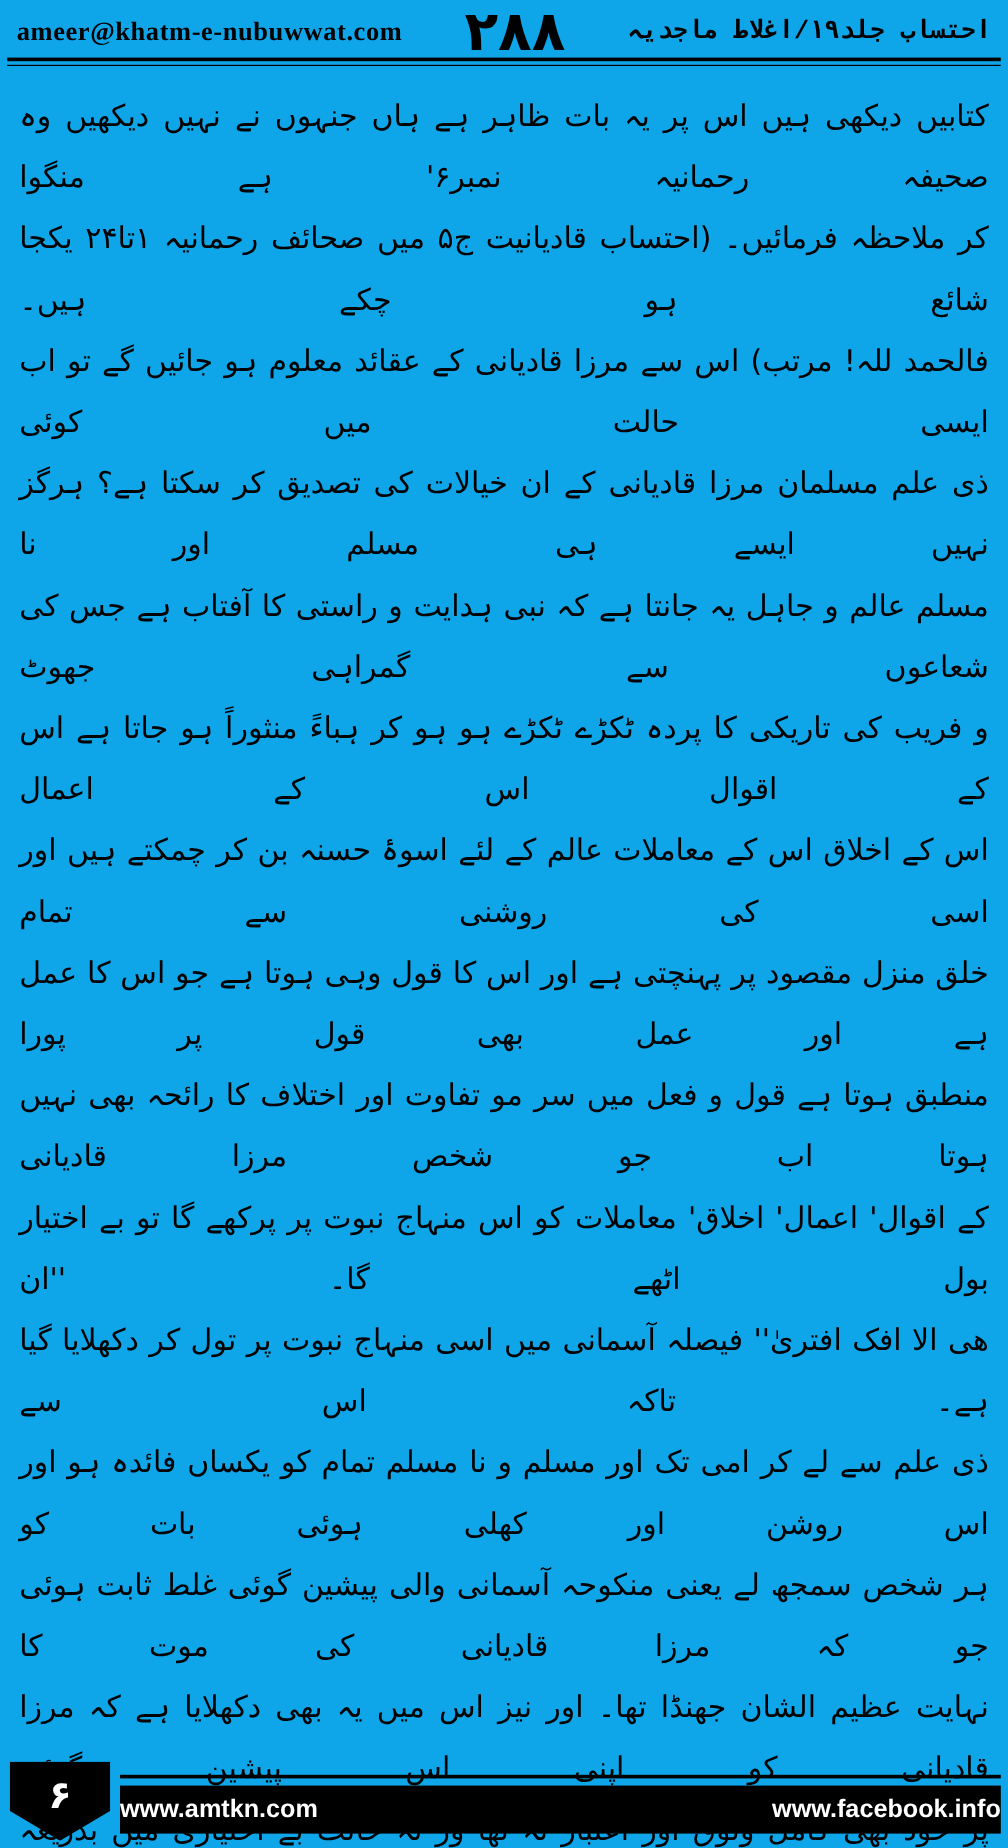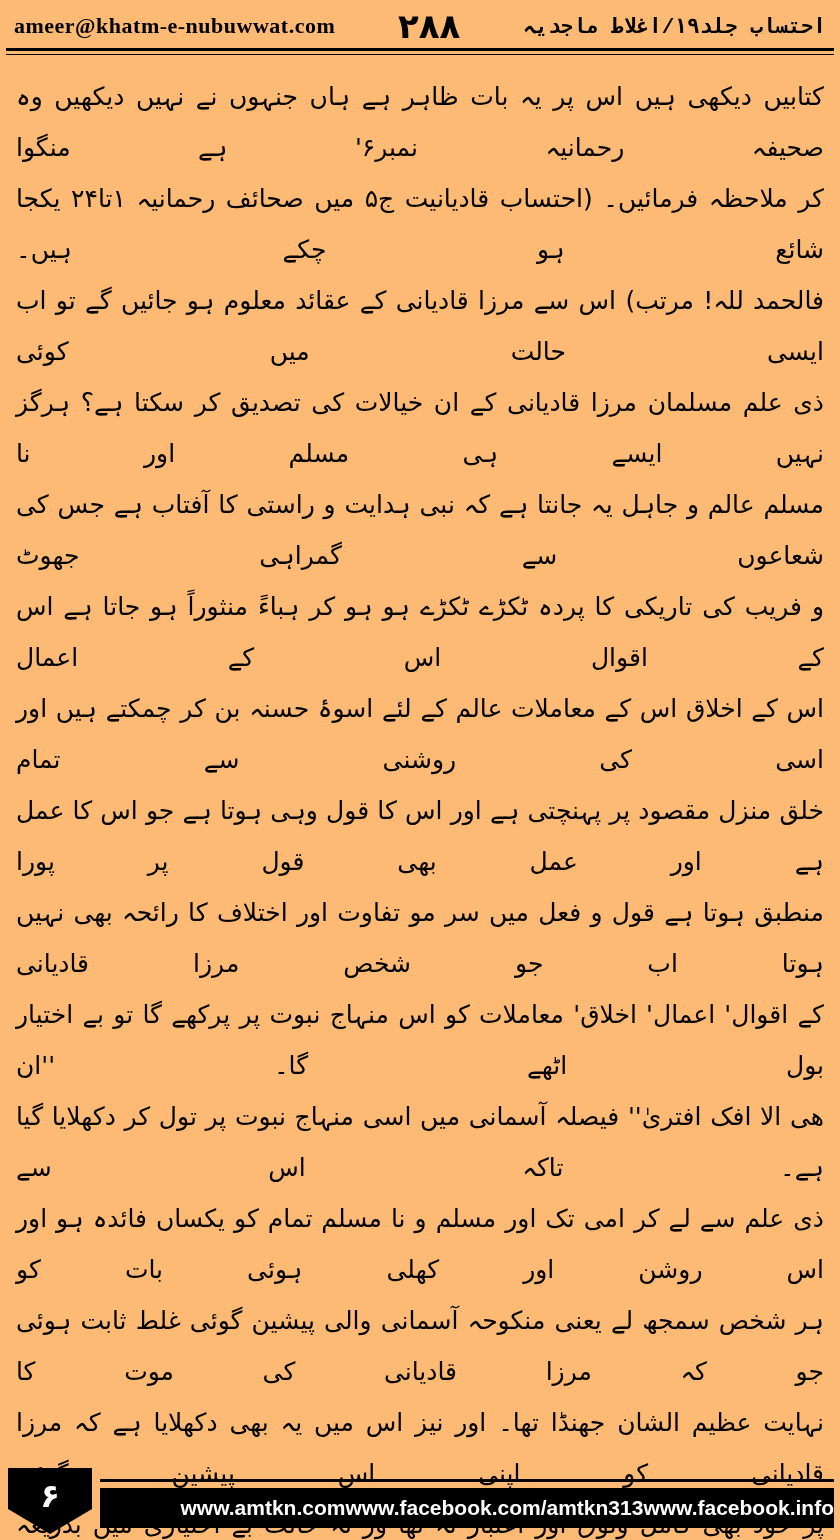--- a/index.html
+++ b/index.html
@@ -1,21 +1,21 @@
 <!DOCTYPE html>
 <html lang="ur"><head>
 <meta charset="utf-8">
 <style>
   html, body { margin: 0; padding: 0; background: #777; }
   .page {
     position: relative;
     width: 840px;
     height: 1540px;
     margin: 0 auto;
-    background: #fdba74;
+    background: #0ea5e9;
     color: #000000;
     overflow: hidden;
     font-family: "DejaVu Sans", sans-serif;
   }
 
   
   .header {
     display: flex;
     align-items: center;
     justify-content: space-between;
@@ -24,21 +24,21 @@
     box-sizing: border-box;
     direction: ltr;
   }
   .header .email {
     font-family: "Liberation Serif", serif;
     font-weight: bold;
     font-size: 22px;
     letter-spacing: 0.5px;
   }
   .header .page-num {
-    font-size: 34px;
+    font-size: 46px;
     font-weight: bold;
     direction: rtl;
     line-height: 1;
   }
   .header .title {
     font-size: 21px;
     font-weight: bold;
     direction: rtl;
     text-align: right;
     font-family: Liberation Mono, monospace;
@@ -67,21 +67,21 @@
     height: 3px; background: #000;
   }
   .footer-bar {
     position: absolute;
     left: 100px; right: 6px; bottom: 12px;
     height: 40px;
     background: #000;
     color: #fff;
     display: flex;
     align-items: center;
-    justify-content: flex-end;
+    justify-content: space-between;
     font-family: "Liberation Sans", sans-serif;
     font-weight: bold;
     font-size: 21px;
     direction: ltr;
   }
   .page-badge {
     position: absolute;
     left: 8px; bottom: 6px;
     width: 84px; height: 66px;
     background: #000;
@@ -136,21 +136,20 @@
 دونوں کی ڈنڈوں میں بون بعید ہو تو اس پر اس منہاج نبوت سے جو فتویٰ ہو سکتا ہے فیصلہ آسمانی
 اے عالم اسباب میں تدابیر انبیاء بھی کرتے ہیں مگر تدابیر کے اقسام اور اس کے مواقع
 ہیں جس قدر الہامات مرزا قادیانی نے منکوحہ آسمانی کے نکاح میں آنے کی نسبت بیان کئے ہیں
 اور کامل وثوق ان الہاموں میں دلایا گیا ہے۔ اس کے بعد وہ پریشانی اور بے اطمینانی جیسی مرزا
 قادیانی کے خطوط سے ظاہر ہے کسی اہل اللہ کو نہیں ہو سکتی۔ فیصلہ آسمانی حصہ اول غور سے دیکھئے۔</div>
 
   <div class="footer-rule"></div>
 
   <div class="footer-bar">
     <span>www.amtkn.com</span>
-    <span>www.facebook.com/amtkn313</span>
     <span>www.facebook.info</span>
   </div>
 
   <div class="page-badge">
     <span>۶</span>
   </div>
 
 </div>
 
 </body></html>

